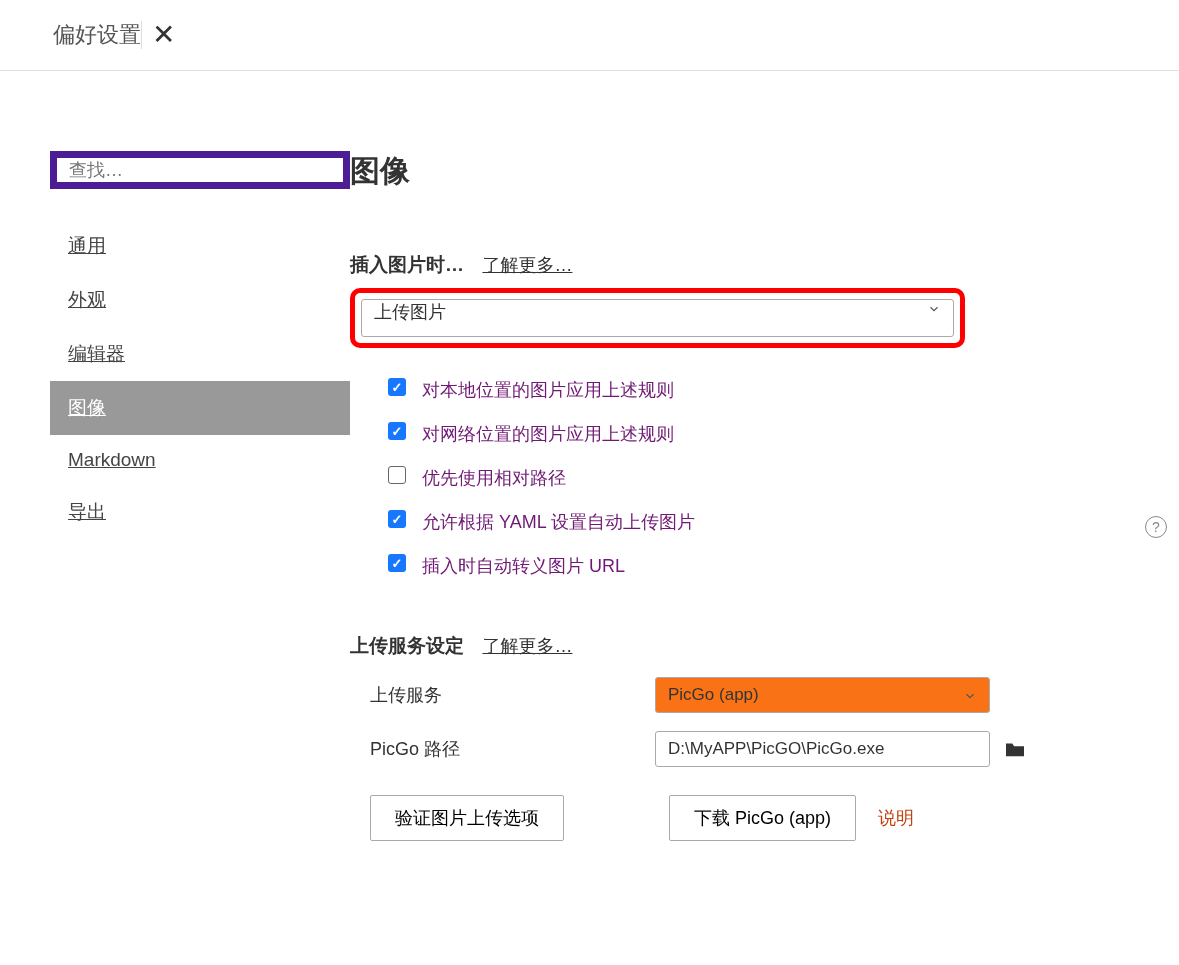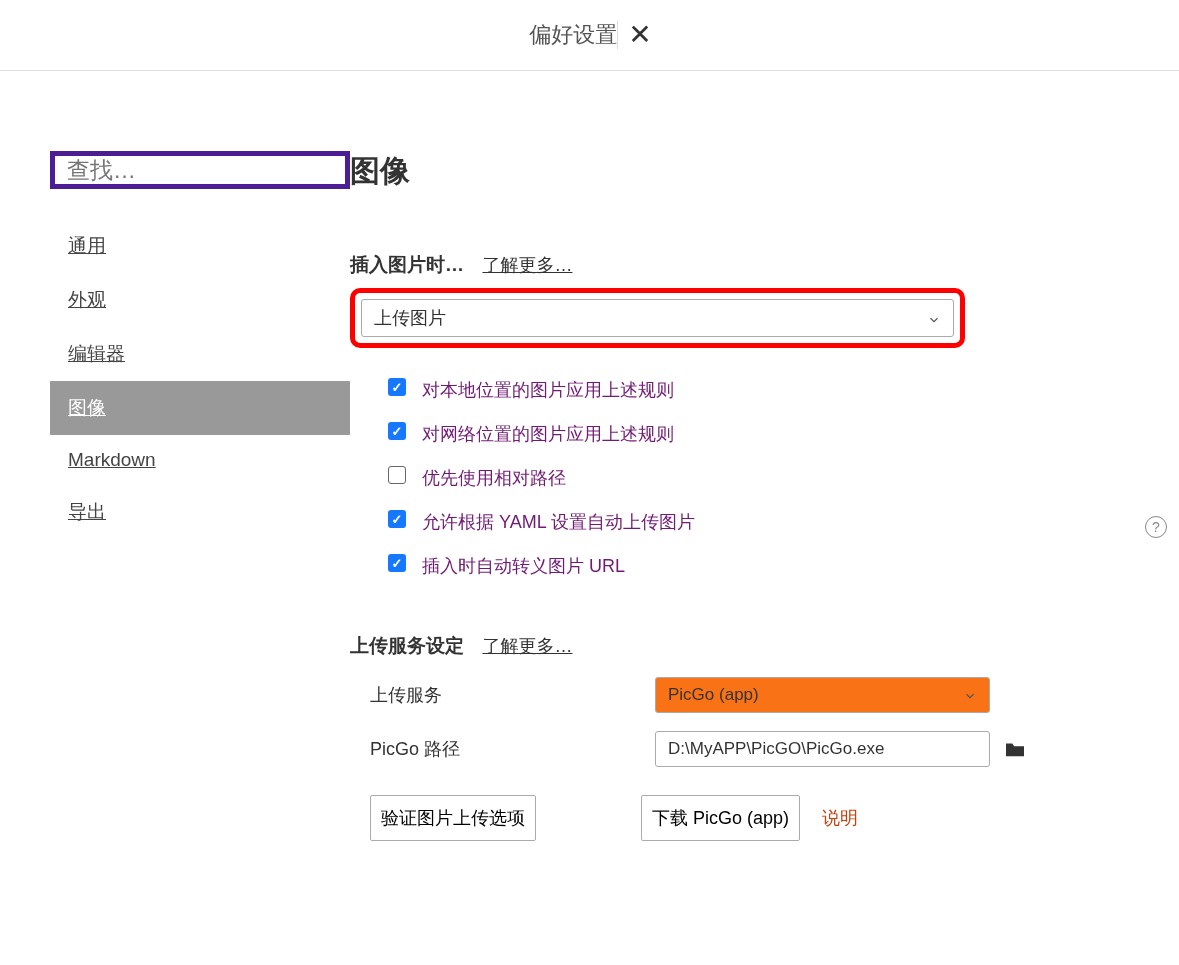--- a/index.html
+++ b/index.html
@@ -6,23 +6,23 @@
     body {
       font-family: -apple-system, BlinkMacSystemFont, "Segoe UI", "Microsoft YaHei", sans-serif;
       background: #ffffff;
       color: #333;
       width: 1179px;
       height: 965px;
       overflow: hidden;
     }
     .header {
       display: flex;
-      justify-content: center;
-      align-items: center;
-      padding: 20px 30px 20px 42px;
+      justify-content: flex-start;
+      align-items: center;
+      padding: 20px 30px 20px 53px;
       border-bottom: 1px solid #e0e0e0;
     }
     .header-title {
       font-size: 22px;
       color: #555;
       font-weight: 400;
     }
     .close-btn {
       font-size: 28px;
       color: #333;
@@ -37,23 +37,23 @@
       padding-top: 80px;
     }
     .sidebar {
       width: 350px;
       padding-left: 50px;
       flex-shrink: 0;
     }
     .search-input {
       width: 300px;
       height: 38px;
-      border: 5px solid #4c1d95;
+      border: 7px solid #4c1d95;
       padding: 0 12px;
-      font-size: 23px;
+      font-size: 18px;
       color: #888;
       margin-bottom: 30px;
     }
     .nav-item {
       padding: 14px 18px;
       font-size: 19px;
       color: #444;
       cursor: pointer;
       width: 300px;
       text-decoration: underline;
@@ -93,21 +93,21 @@
       margin-top: 10px;
       margin-bottom: 20px;
       width: 615px;
     }
     .select-box {
       width: 100%;
       height: 38px;
       border: 1px solid #aaa;
       border-radius: 3px;
       display: flex;
-      align-items: center;
+      align-items: flex-start;
       justify-content: space-between;
       padding: 0 12px;
       font-size: 18px;
       cursor: pointer;
       background: #fff;
     }
     .chevron-down {
       width: 14px;
       height: 14px;
       display: inline-block;
@@ -190,21 +190,21 @@
     .folder-icon svg { width: 100%; height: 100%; }
     .button-row {
       display: flex;
       align-items: center;
       margin-top: 28px;
       padding-left: 20px;
       gap: 0;
     }
     .btn {
       border: 1px solid #aaa;
-      padding: 10px 10px;
+      padding: 10px 24px;
       font-size: 18px;
       background: #fff;
       cursor: pointer;
       border-radius: 2px;
     }
     .btn-spacer {
       width: 105px;
     }
     .link-text {
       font-size: 18px;

